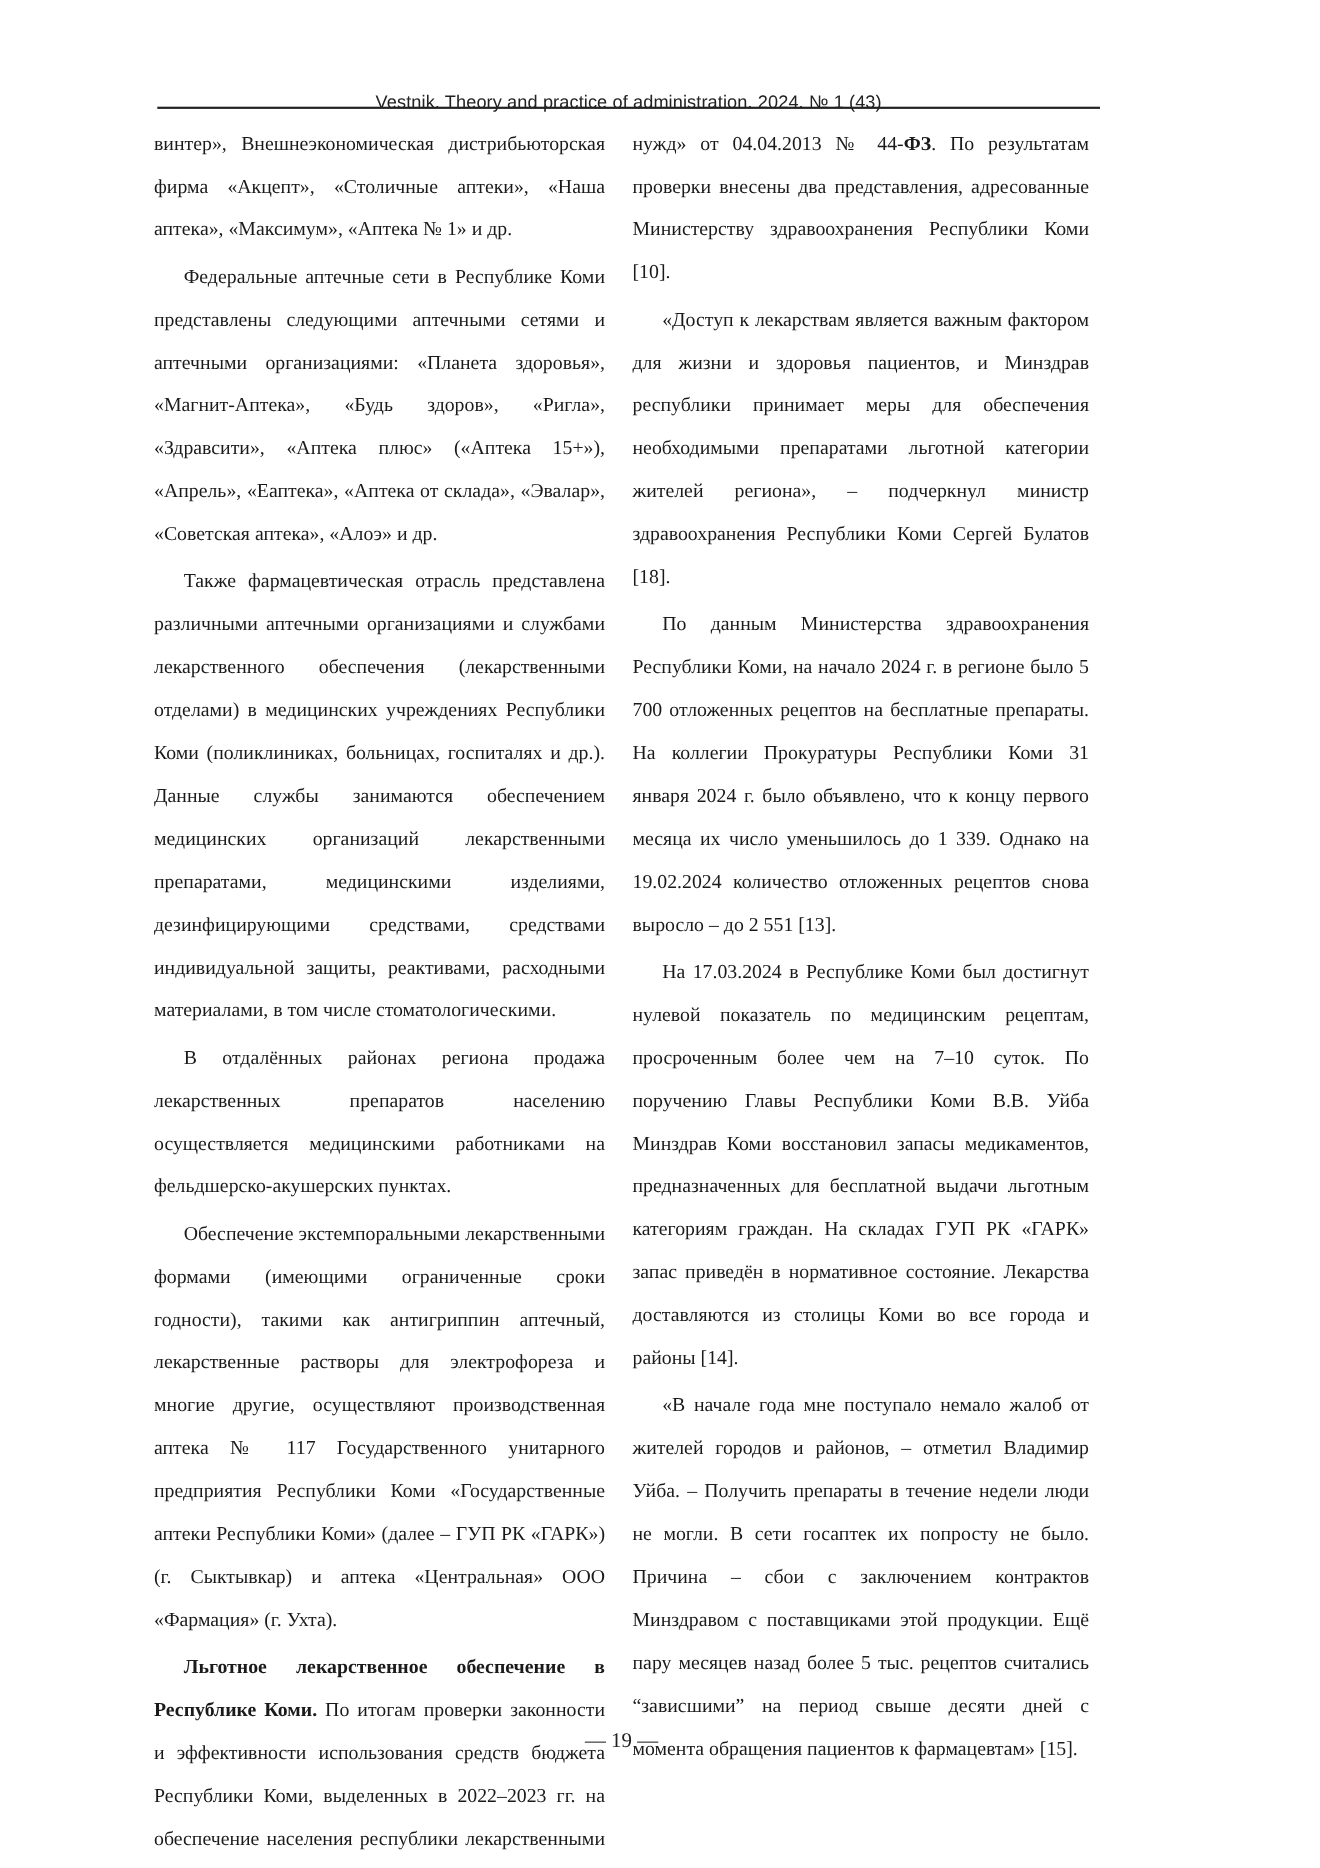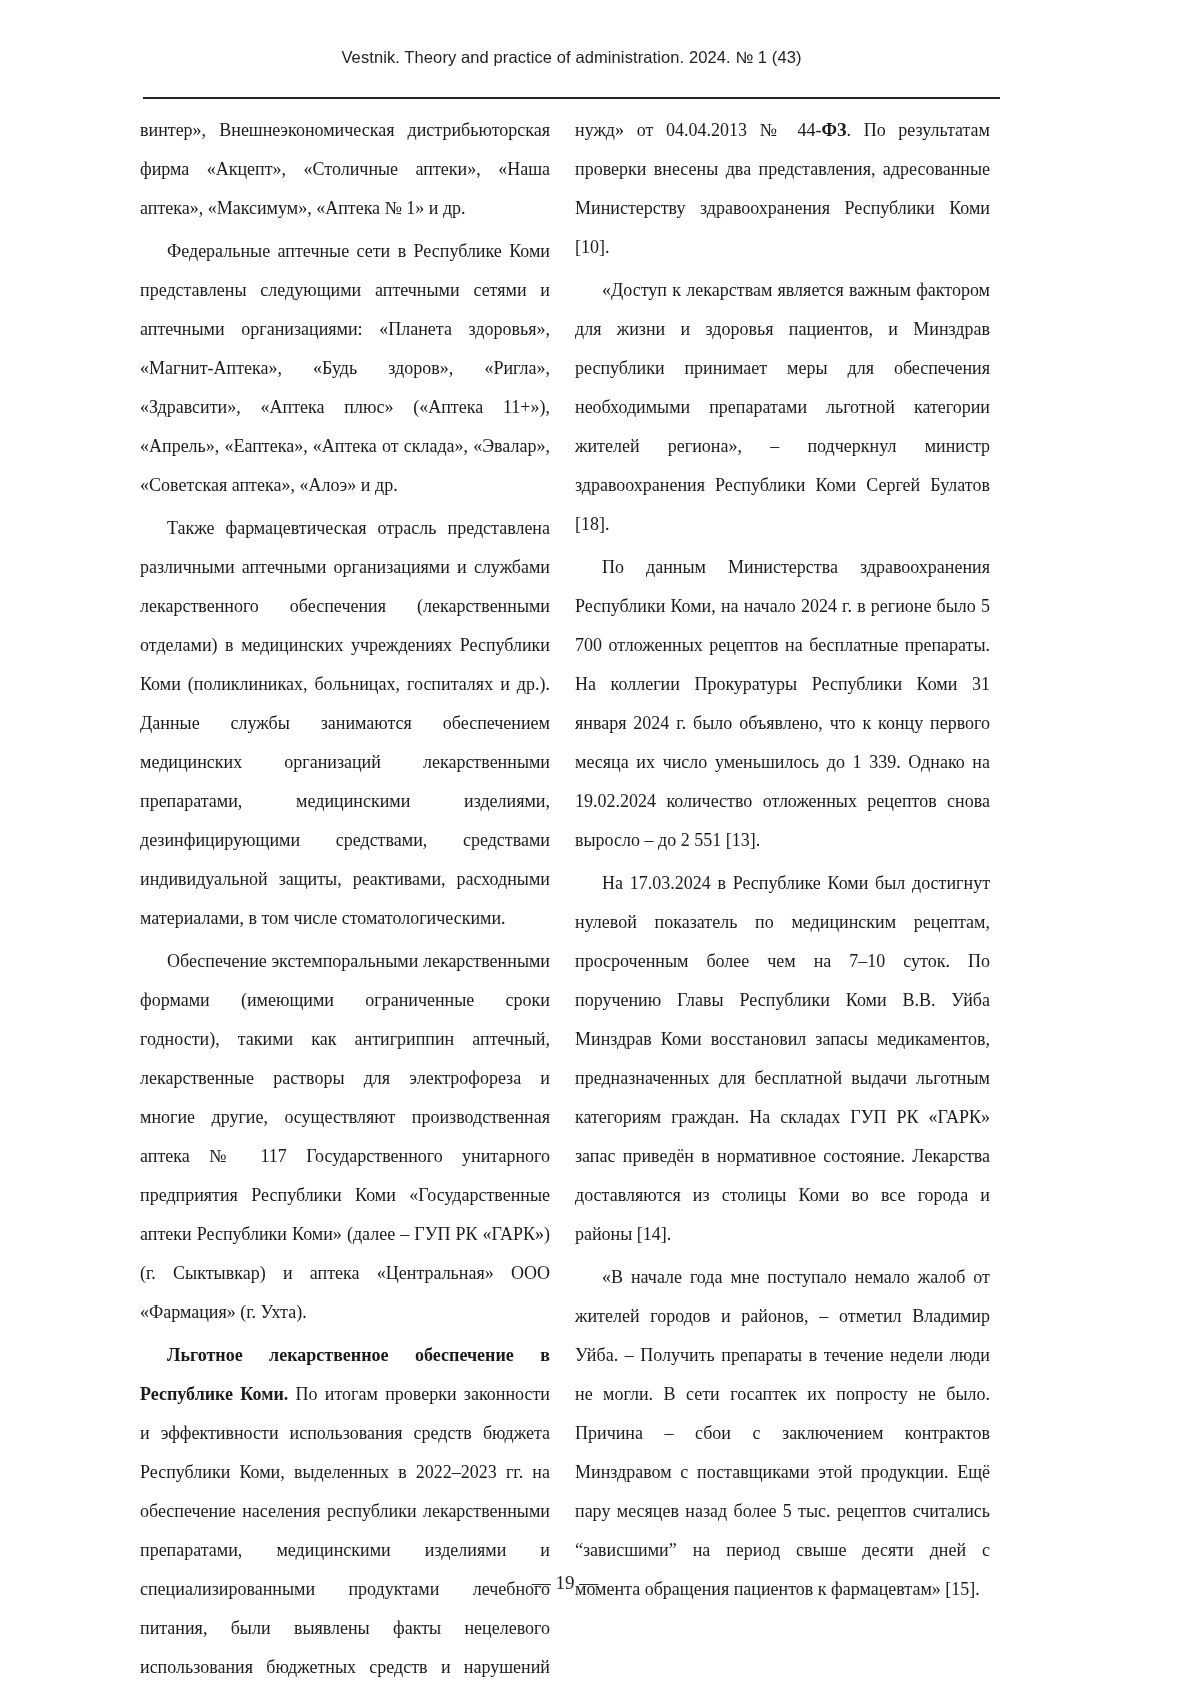--- a/index.html
+++ b/index.html
@@ -1,18 +1,18 @@
 <!DOCTYPE html>
 <html><head>
   <meta charset="utf-8">
   <style>
     html, body { margin: 0; padding: 0; background: #ffffff; }
     body { width: 1200px; height: 1698px; position: relative; overflow: hidden; color: #1a1a1a; }
     .running-head {
-      position: absolute; left: 143px; top: 48px; width: 857px;
+      position: absolute; left: 143px; top: 84px; width: 857px;
       text-align: center;
       font-family: "Liberation Sans", sans-serif; font-size: 16.5px; color: #222;
       letter-spacing: 0.1px;
     }
     .head-rule {
       position: absolute; left: 143px; top: 97px; width: 857px; height: 0;
       border-top: 2px solid #222;
     }
     .col {
       position: absolute; top: 111px; width: 410px;
@@ -30,22 +30,23 @@
     }
   </style>
 </head>
 <body>
 
 <div class="running-head">Vestnik. Theory and practice of administration. 2024. № 1 (43)</div>
 <div class="head-rule"></div>
 
 <div class="col col-left">
   <p class="cont">винтер», Внешнеэкономическая дистрибьюторская фирма «Акцепт», «Столичные аптеки», «Наша аптека», «Максимум», «Аптека № 1» и др.</p>
-  <p>Федеральные аптечные сети в Республике Коми представлены следующими аптечными сетями и аптечными организациями: «Планета здоровья», «Магнит-Аптека», «Будь здоров», «Ригла», «Здравсити», «Аптека плюс» («Аптека 11+»), «Апрель», «Еаптека», «Аптека от склада», «Эвалар», «Советская аптека», «Алоэ» и др.</p>
+  <p>Федеральные аптечные сети в Республике Коми представлены следующими аптечными сетями и аптечными организациями: «Планета здоровья», «Магнит-Аптека», «Будь здоров», «Ригла», «Здравсити», «Аптека плюс» («Аптека 15+»), «Апрель», «Еаптека», «Аптека от склада», «Эвалар», «Советская аптека», «Алоэ» и др.</p>
   <p>Также фармацевтическая отрасль представлена различными аптечными организациями и службами лекарственного обеспечения (лекарственными отделами) в медицинских учреждениях Республики Коми (поликлиниках, больницах, госпиталях и др.). Данные службы занимаются обеспечением медицинских организаций лекарственными препаратами, медицинскими изделиями, дезинфицирующими средствами, средствами индивидуальной защиты, реактивами, расходными материалами, в том числе стоматологическими.</p>
+  <p>В отдалённых районах региона продажа лекарственных препаратов населению осуществляется медицинскими работниками на фельдшерско-акушерских пунктах.</p>
   <p>Обеспечение экстемпоральными лекарственными формами (имеющими ограниченные сроки годности), такими как антигриппин аптечный, лекарственные растворы для электрофореза и многие другие, осуществляют производственная аптека № 117 Государственного унитарного предприятия Республики Коми «Государственные аптеки Республики Коми» (далее – ГУП РК «ГАРК») (г. Сыктывкар) и аптека «Центральная» ООО «Фармация» (г. Ухта).</p>
   <p><b>Льготное лекарственное обеспечение в Республике Коми.</b><span> По итогам проверки законности и эффективности использования средств бюджета Республики Коми, выделенных в 2022–2023 гг. на обеспечение населения республики лекарственными препаратами, медицинскими изделиями и специализированными продуктами лечебного питания, были выявлены факты нецелевого использования бюджетных средств и нарушений Федерального закона «О контрактной системе в сфере закупок товаров, работ, услуг для обеспечения государственных и муниципальных</span></p>
 </div>
 
 <div class="col col-right">
   <p class="cont"><span>нужд» от 04.04.2013 № 44-</span><b>ФЗ</b><span>. По результатам проверки внесены два представления, адресованные Министерству здравоохранения Республики Коми [10].</span></p>
   <p>«Доступ к лекарствам является важным фактором для жизни и здоровья пациентов, и Минздрав республики принимает меры для обеспечения необходимыми препаратами льготной категории жителей региона», – подчеркнул министр здравоохранения Республики Коми Сергей Булатов [18].</p>
   <p>По данным Министерства здравоохранения Республики Коми, на начало 2024 г. в регионе было 5 700 отложенных рецептов на бесплатные препараты. На коллегии Прокуратуры Республики Коми 31 января 2024 г. было объявлено, что к концу первого месяца их число уменьшилось до 1 339. Однако на 19.02.2024 количество отложенных рецептов снова выросло – до 2 551 [13].</p>
   <p>На 17.03.2024 в Республике Коми был достигнут нулевой показатель по медицинским рецептам, просроченным более чем на 7–10 суток. По поручению Главы Республики Коми В.В. Уйба Минздрав Коми восстановил запасы медикаментов, предназначенных для бесплатной выдачи льготным категориям граждан. На складах ГУП РК «ГАРК» запас приведён в нормативное состояние. Лекарства доставляются из столицы Коми во все города и районы [14].</p>
   <p>«В начале года мне поступало немало жалоб от жителей городов и районов, – отметил Владимир Уйба. – Получить препараты в течение недели люди не могли. В сети госаптек их попросту не было. Причина – сбои с заключением контрактов Минздравом с поставщиками этой продукции. Ещё пару месяцев назад более 5 тыс. рецептов считались “зависшими” на период свыше десяти дней с момента обращения пациентов к фармацевтам» [15].</p>

